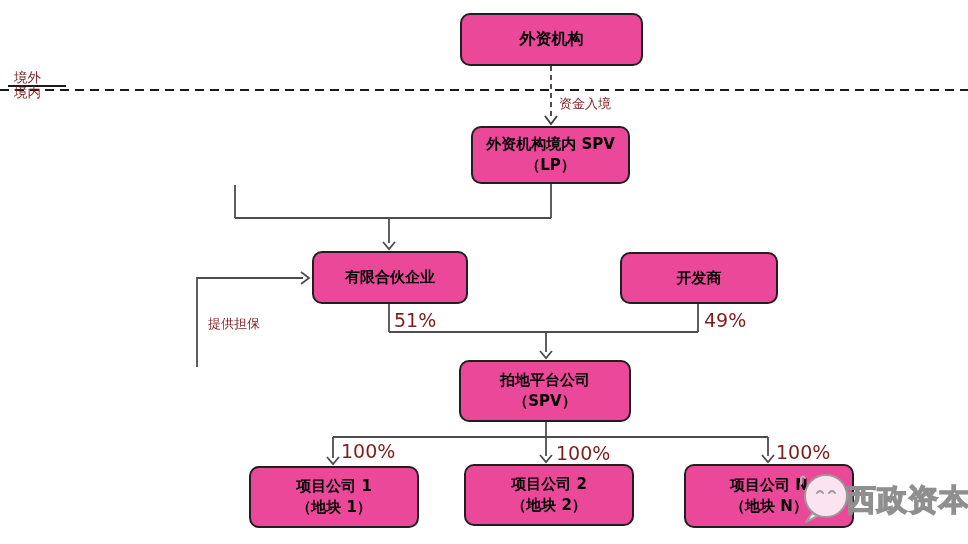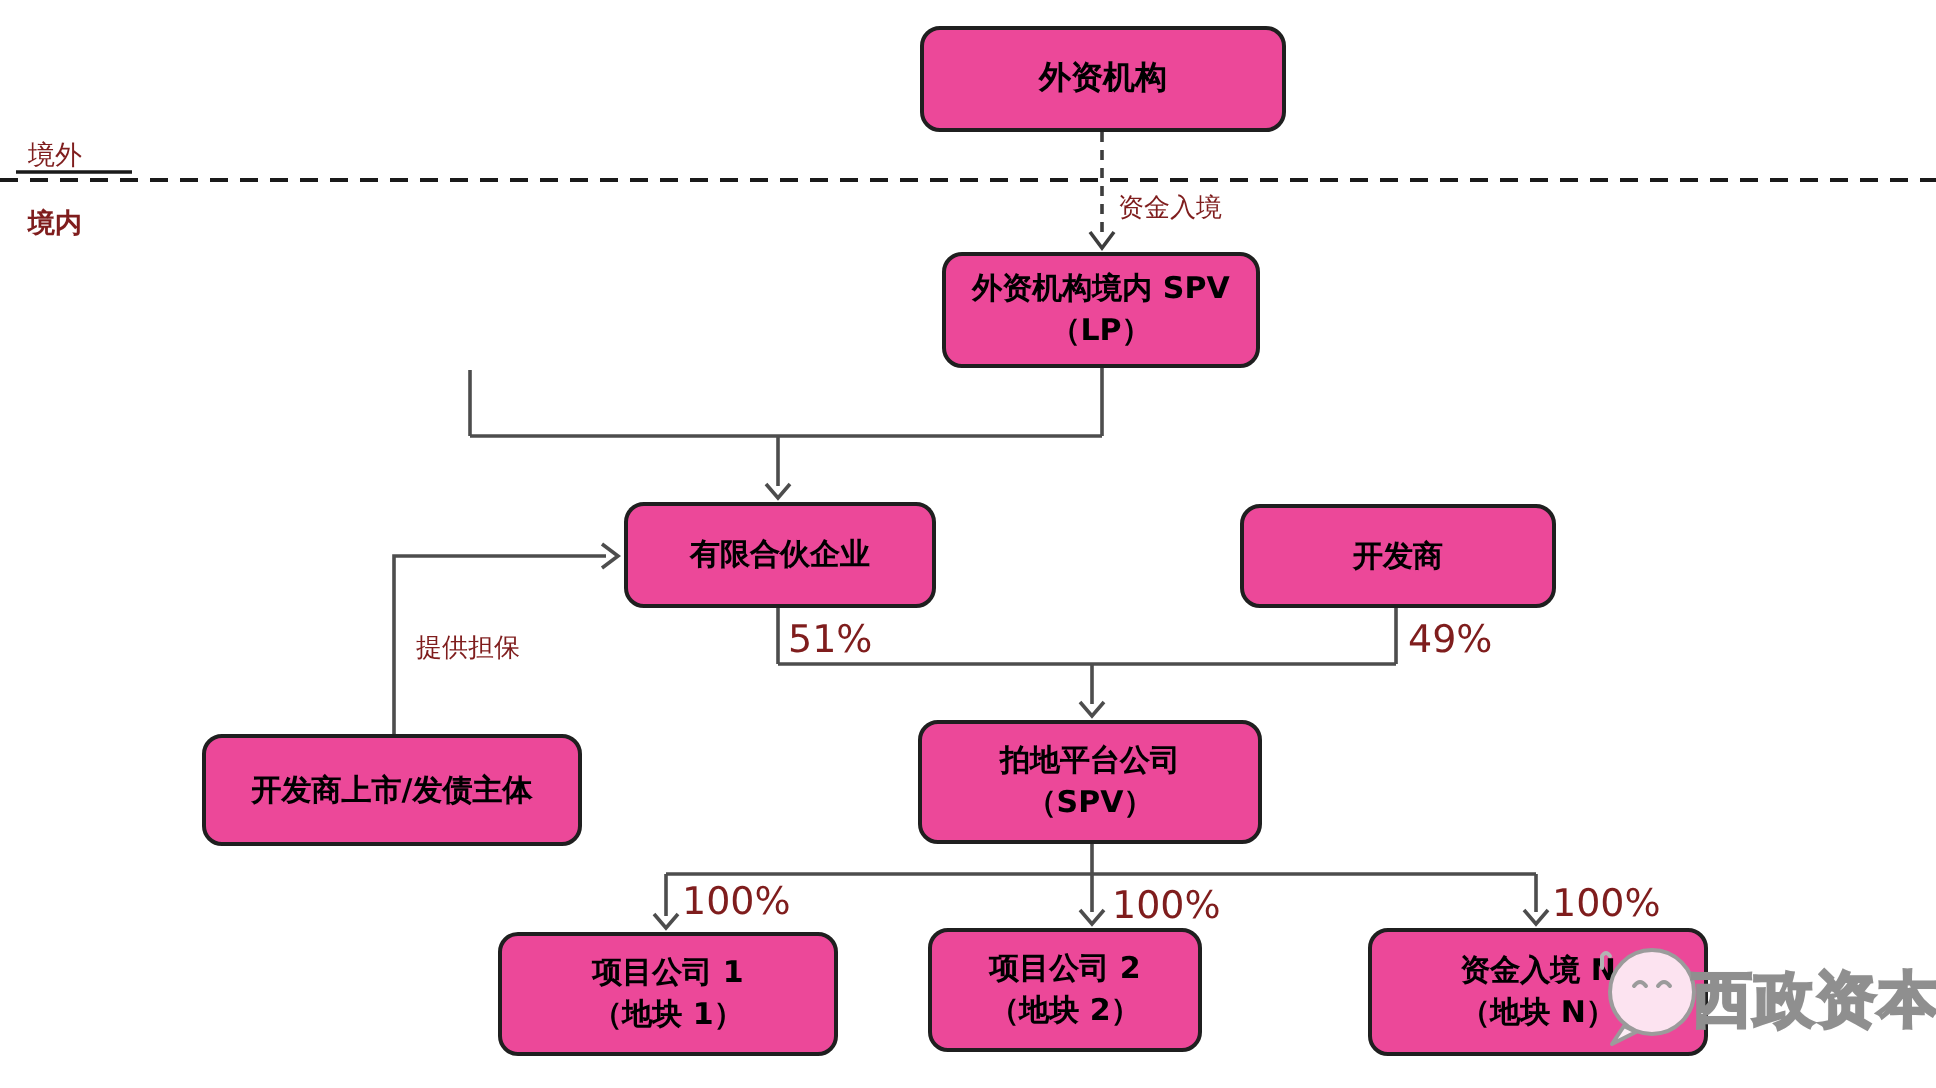--- a/index.html
+++ b/index.html
@@ -57,21 +57,21 @@
     <path d="M333,437 H768" stroke="#4d4d4d" stroke-width="1.8" fill="none"></path>
     <path d="M333,437 V458" stroke="#4d4d4d" stroke-width="1.8" fill="none"></path>
     <polyline points="327,457 333,464 339,457" stroke="#4d4d4d" stroke-width="1.8" fill="none"></polyline>
     <path d="M546,437 V456" stroke="#4d4d4d" stroke-width="1.8" fill="none"></path>
     <polyline points="540,455 546,462 552,455" stroke="#4d4d4d" stroke-width="1.8" fill="none"></polyline>
     <path d="M768,437 V456" stroke="#4d4d4d" stroke-width="1.8" fill="none"></path>
     <polyline points="762,455 768,462 774,455" stroke="#4d4d4d" stroke-width="1.8" fill="none"></polyline>
   </svg>
 
   <div class="lbl side-lbl" style="left:14px;top:69px;">境外</div>
-  <div class="lbl side-lbl" style="left:14px;top:103px;font-weight:bold;">境内</div>
+  <div class="lbl side-lbl" style="left:14px;top:84px;">境内</div>
 
   <div class="lbl" style="left:559px;top:95px;">资金入境</div>
   <div class="lbl" style="left:208px;top:315px;">提供担保</div>
   <div class="lbl pct" style="left:394px;top:309px;">51%</div>
   <div class="lbl pct" style="left:704px;top:309px;">49%</div>
   <div class="lbl pct" style="left:341px;top:440px;">100%</div>
   <div class="lbl pct" style="left:556px;top:442px;">100%</div>
   <div class="lbl pct" style="left:776px;top:441px;">100%</div>
 
   <div class="node" style="left:460px;top:13px;width:183px;height:53px;font-size:16px;">
@@ -85,41 +85,38 @@
 
   <div class="node" style="left:471px;top:126px;width:159px;height:58px;">
     <span>外资机构境内 SPV</span>
     <span class="l2">（LP）</span>
   </div>
 
   <div class="node" style="left:620px;top:252px;width:158px;height:52px;">
     <span>开发商</span>
   </div>
 
-  <div class="node" style="left:101px;top:367px;width:190px;height:56px;">
-    <span>开发商上市/发债主体</span>
-  </div>
 
   <div class="node" style="left:459px;top:360px;width:172px;height:62px;">
     <span>拍地平台公司</span>
     <span class="l2">（SPV）</span>
   </div>
 
   <div class="node" style="left:249px;top:466px;width:170px;height:62px;">
     <span>项目公司 1</span>
     <span class="l2">（地块 1）</span>
   </div>
 
-  <div class="node" style="left:464px;top:464px;width:137px;height:62px;">
+  <div class="node" style="left:464px;top:464px;width:170px;height:62px;">
     <span>项目公司 2</span>
     <span class="l2">（地块 2）</span>
   </div>
 
   <div class="node" style="left:684px;top:464px;width:170px;height:64px;">
-    <span>资金入境 N</span>
+    <span>项目公司 N</span>
     <span class="l2">（地块 N）</span>
   </div>
 
   <div id="watermark">
     <svg width="66" height="68" viewBox="0 0 66 68">
       <circle cx="38" cy="30" r="21" fill="#ffffff" fill-opacity="0.85" stroke="#9b9b9b" stroke-width="2"></circle>
       <path d="M24,47 L18,56 L30,50 Z" fill="#ffffff" fill-opacity="0.9" stroke="#9b9b9b" stroke-width="2" stroke-linejoin="round"></path>
       <path d="M29,27 q3,-4 6,0" stroke="#9b9b9b" stroke-width="2" fill="none" stroke-linecap="round"></path>
       <path d="M41,27 q3,-4 6,0" stroke="#9b9b9b" stroke-width="2" fill="none" stroke-linecap="round"></path>
       <path d="M13,12 q2,-3 4,0 M13,12 l0,6" stroke="#b3b3b3" stroke-width="2" fill="none" stroke-linecap="round"></path>

